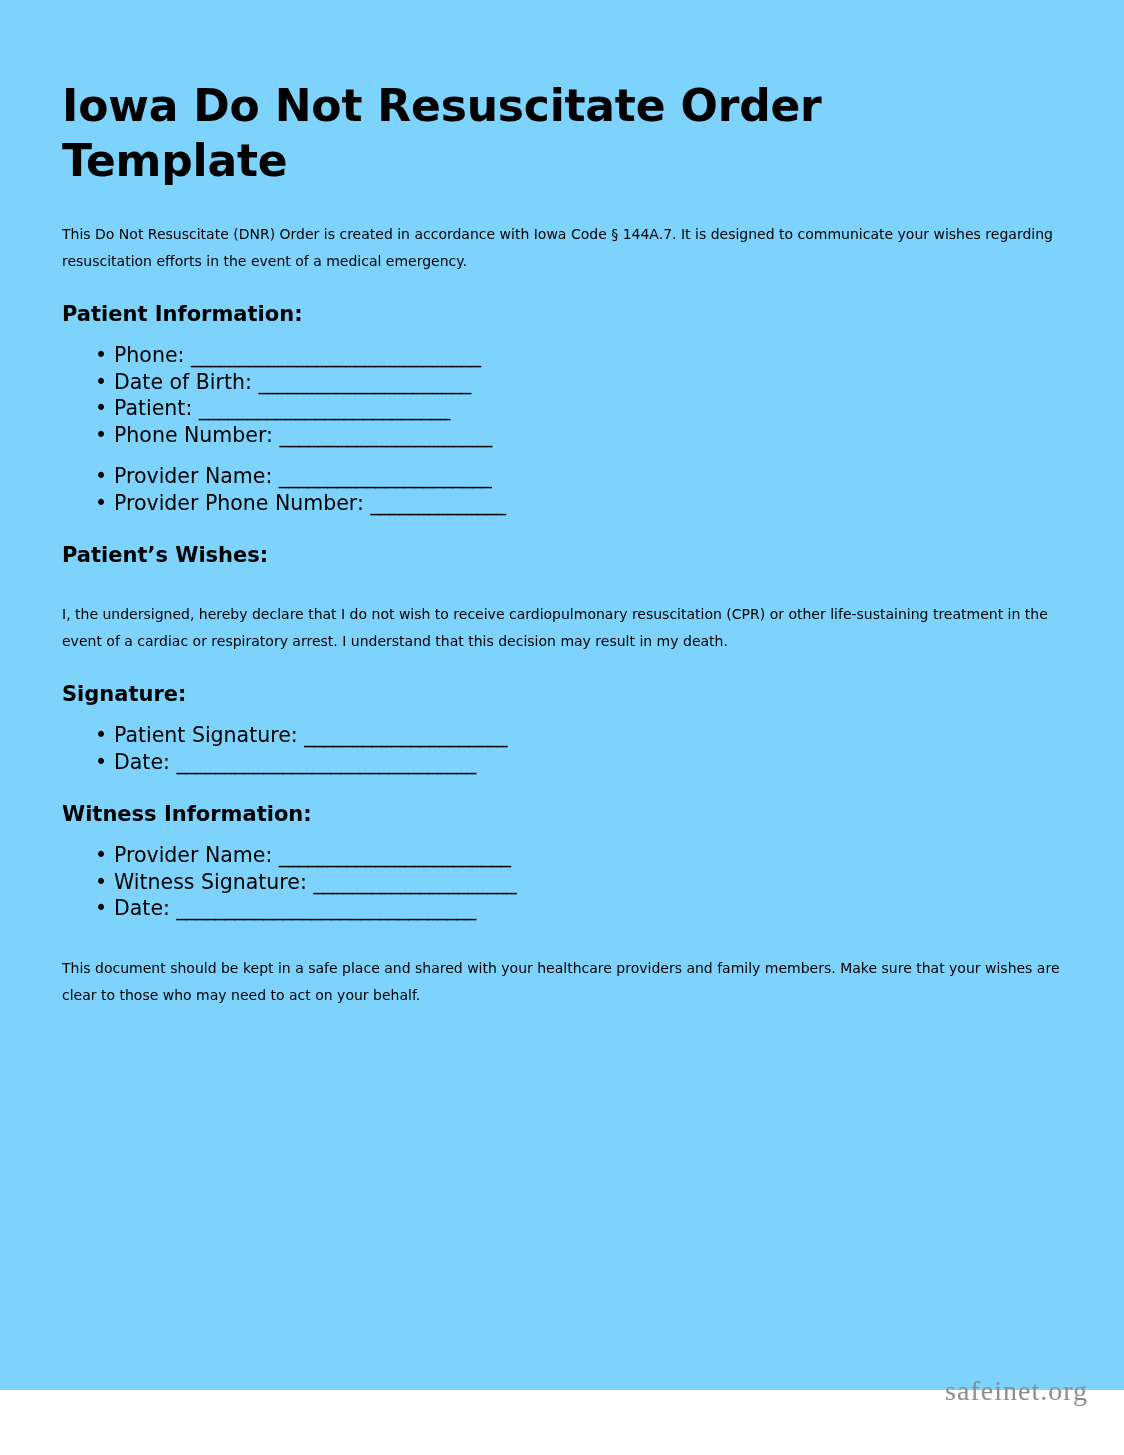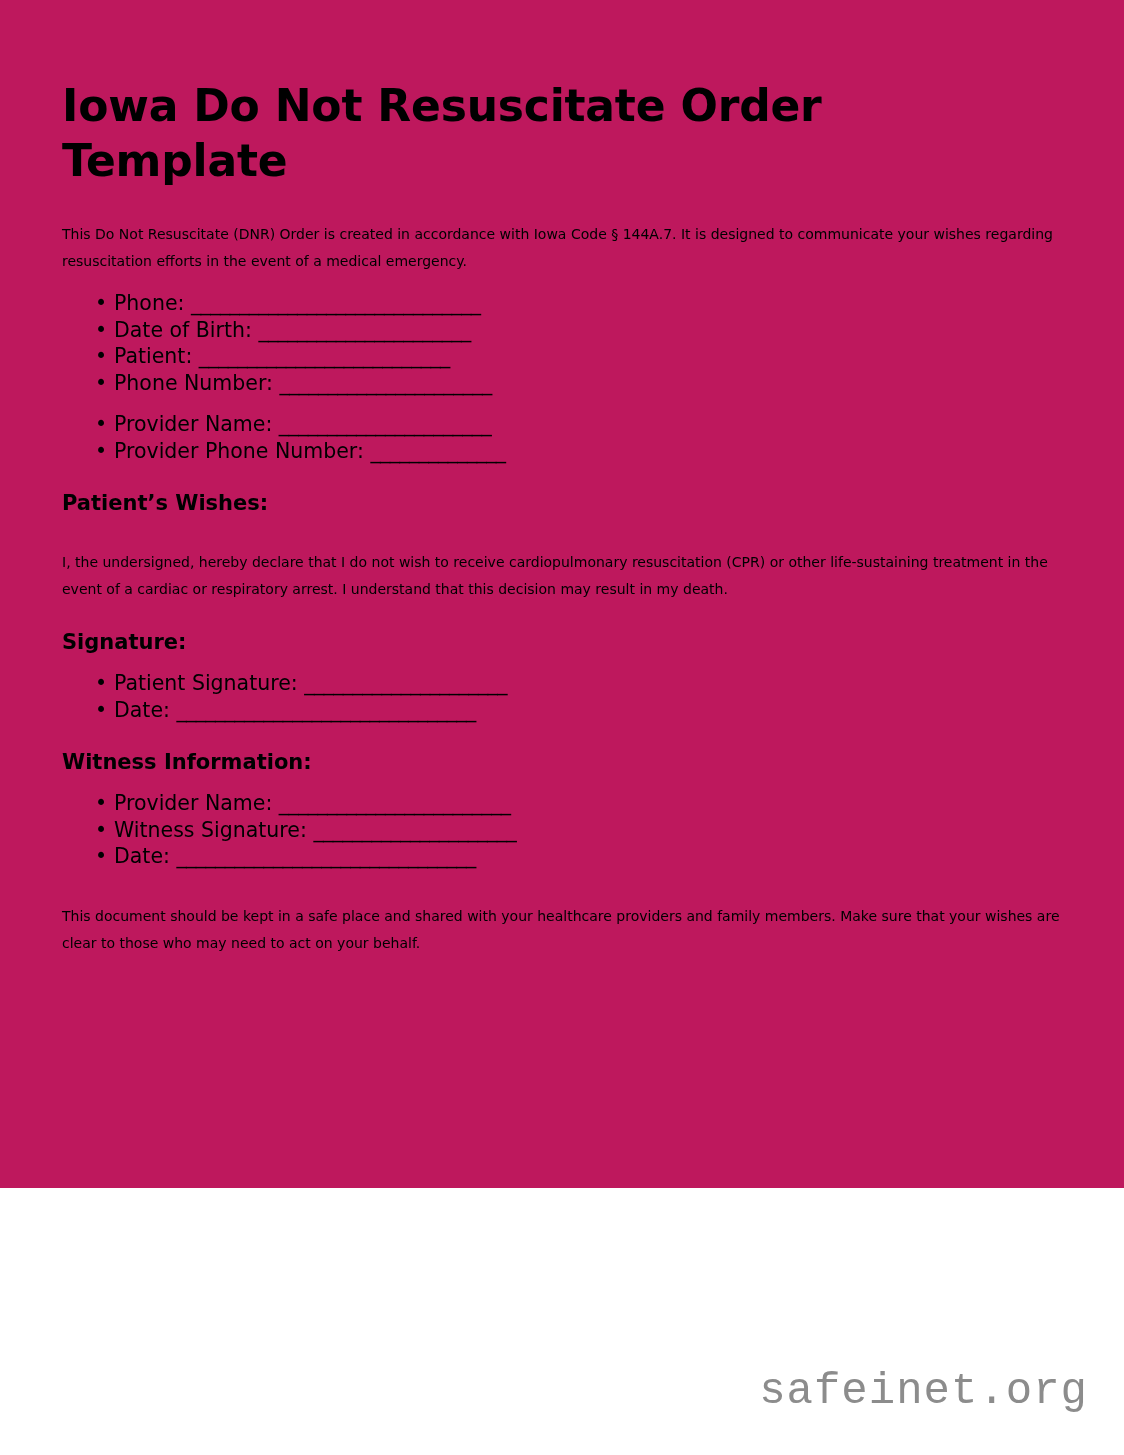--- a/index.html
+++ b/index.html
@@ -14,22 +14,22 @@
     position: relative;
     font-family: "DejaVu Sans", "Liberation Sans", sans-serif;
     color: #000000;
     -webkit-font-smoothing: antialiased;
   }
   .page {
     position: absolute;
     left: 0;
     top: 0;
     width: 1124px;
-    height: 1188px;
-    background: #be185d;
+    height: 1390px;
+    background: #7dd3fc;
     box-sizing: border-box;
     padding: 62px 64px 0 62px;
   }
   .doc-title {
     font-size: 44px;
     line-height: 55px;
     font-weight: bold;
     letter-spacing: -0.2px;
     margin: 16px 0 0 0;
     max-width: 830px;
@@ -68,37 +68,38 @@
     font-size: 20.5px;
     line-height: 26.5px;
   }
   .blank-line {
     letter-spacing: -0.6px;
   }
   .watermark {
     position: absolute;
     right: 36px;
     bottom: 38px;
-    font-family: Liberation Mono, monospace;
-    font-size: 44px;
+    font-family: Liberation Serif, serif;
+    font-size: 28px;
     line-height: 52px;
     color: #8c8c8c;
     letter-spacing: 1px;
     white-space: nowrap;
   }
 </style>
 </head>
 <body>
 
 <div class="page">
 
   <h1 class="doc-title">Iowa Do Not Resuscitate Order Template</h1>
 
   <p class="body-text">This Do Not Resuscitate (DNR) Order is created in accordance with Iowa Code § 144A.7. It is designed to communicate your wishes regarding resuscitation efforts in the event of a medical emergency.</p>
 
+  <h2 class="section-heading">Patient Information:</h2>
   <ul class="field-list">
     <li>
       <span class="bullet-marker">•</span>
       <span>Phone:</span>
       <span class="blank-line">______________________________</span>
     </li>
     <li>
       <span class="bullet-marker">•</span>
       <span>Date of Birth:</span>
       <span class="blank-line">______________________</span>

